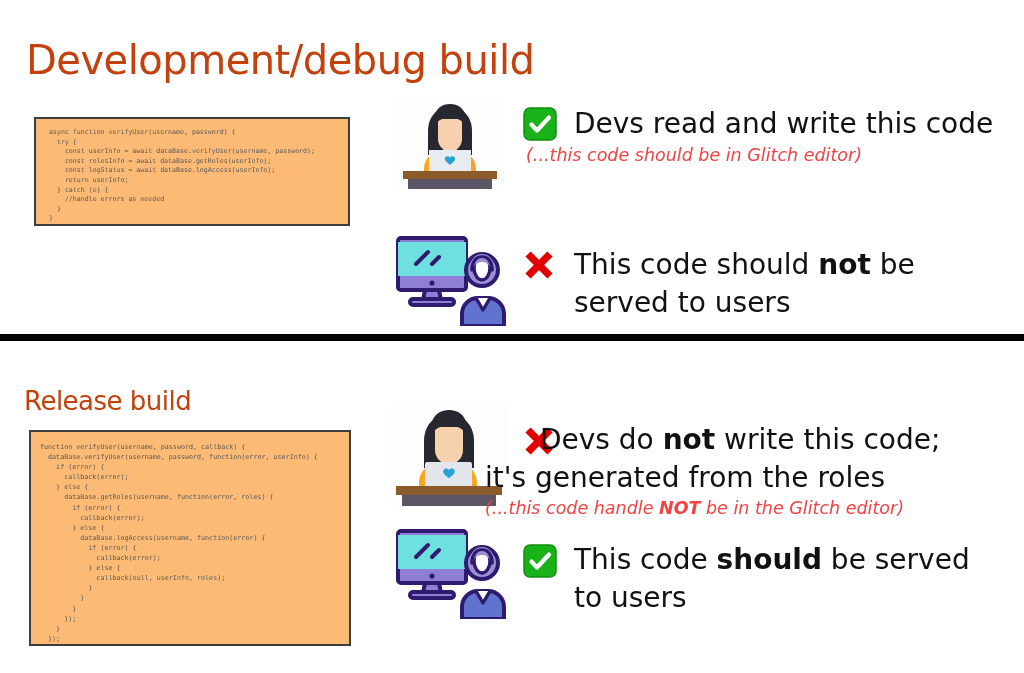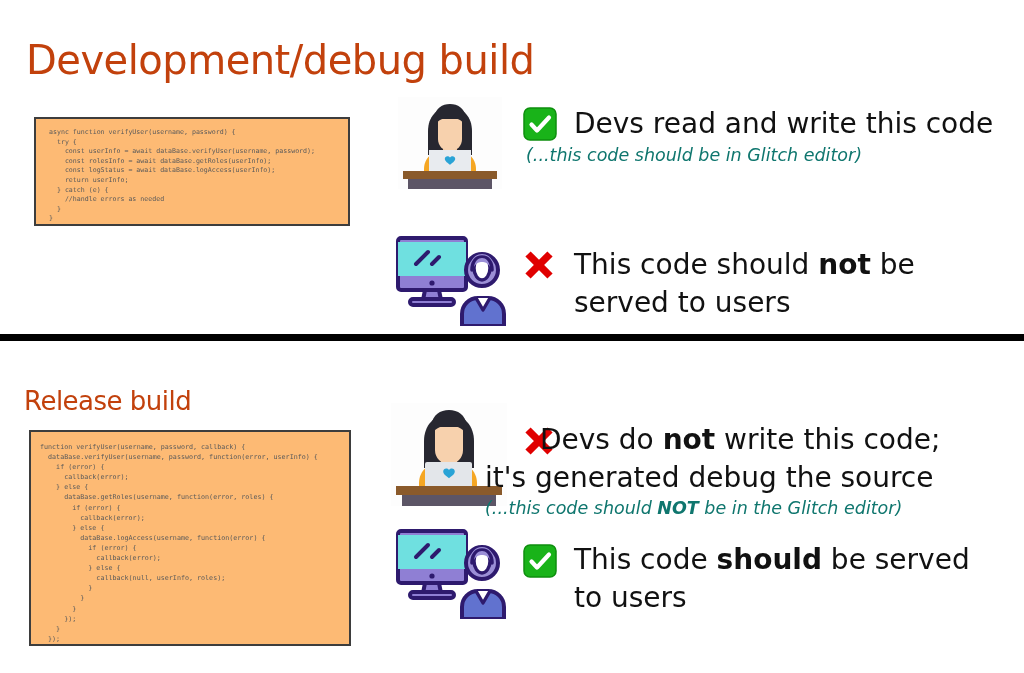--- a/index.html
+++ b/index.html
@@ -114,21 +114,21 @@
     line-height: 38px;
     color: #111111;
     white-space: nowrap;
   }
   .bullet-sub {
     display: block;
     font-family: "DejaVu Sans", sans-serif;
     font-style: italic;
     font-size: 17.5px;
     line-height: 22px;
-    color: #0f766e;
+    color: #ef4444;
     white-space: nowrap;
   }
   .bullet-line b, .bullet-sub b { font-weight: 700; }
 
   .mark {
     position: absolute;
     display: block;
   }
 
   
@@ -301,22 +301,22 @@
   </div>
 
   <div class="mark cross-icon" id="mark-3">
     <svg viewBox="0 0 36 36" width="36" height="36" aria-hidden="true">
       <path d="M7 7L29 29M29 7L7 29" stroke="#e00000" stroke-width="7.4" stroke-linecap="butt"></path>
     </svg>
   </div>
 
   <div class="bullet" id="bullet-3">
     <span class="bullet-line"><span>Devs do </span><b>not</b><span> write this code;</span></span>
-    <span class="bullet-line wrap2">it's generated debug the source</span>
-    <span class="bullet-sub sub-indent-3"><span>(...this code should </span><b>NOT</b><span> be in the Glitch editor)</span></span>
+    <span class="bullet-line wrap2">it's generated from the roles</span>
+    <span class="bullet-sub sub-indent-3"><span>(...this code handle </span><b>NOT</b><span> be in the Glitch editor)</span></span>
   </div>
 
   <div class="art" id="art-rel-monitor">
     <svg viewBox="0 0 112 92" width="112" height="92" aria-hidden="true">
       <rect x="0" y="0" width="112" height="92" fill="#ffffff"></rect>
       <rect x="2" y="4" width="68" height="52" rx="3" fill="#8f7fd4" stroke="#2e1a6e" stroke-width="4"></rect>
       <rect x="2" y="8" width="68" height="34" fill="#6fe0e0"></rect>
       <path d="M20 30l12-12M36 30l7-7" stroke="#2e1a6e" stroke-width="4" stroke-linecap="round"></path>
       <circle cx="36" cy="49" r="2.6" fill="#2e1a6e"></circle>
       <path d="M29 56h14l2 10H27z" fill="#8f7fd4" stroke="#2e1a6e" stroke-width="4"></path>

